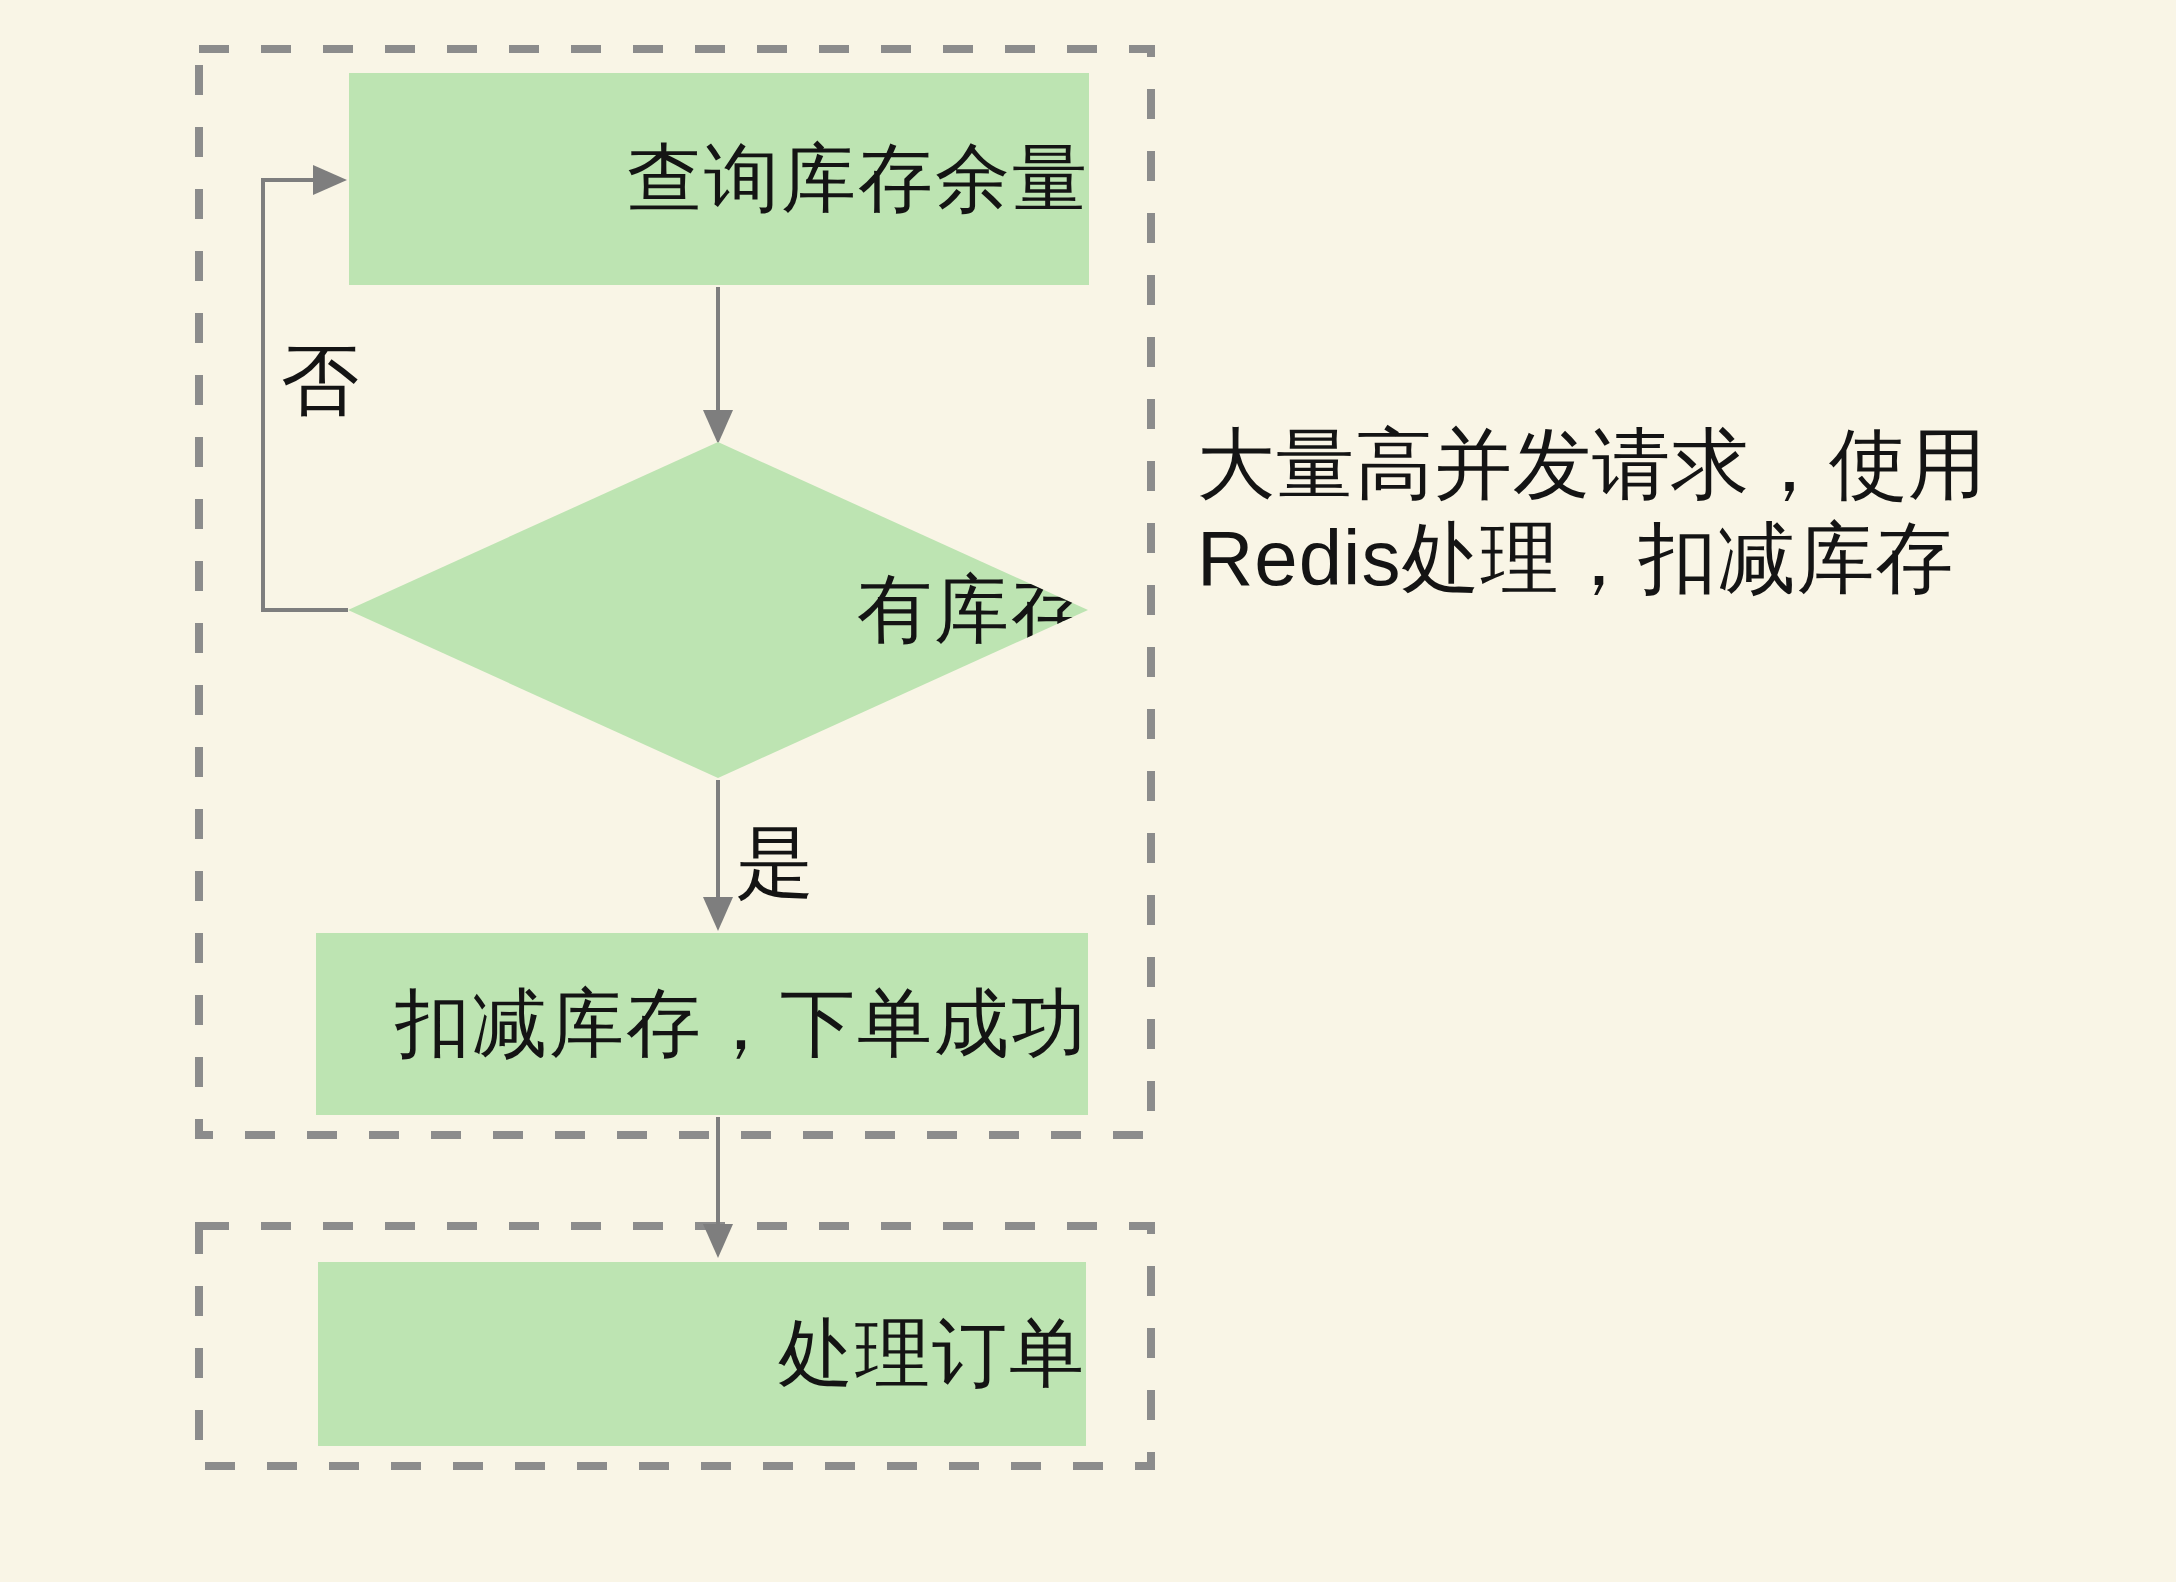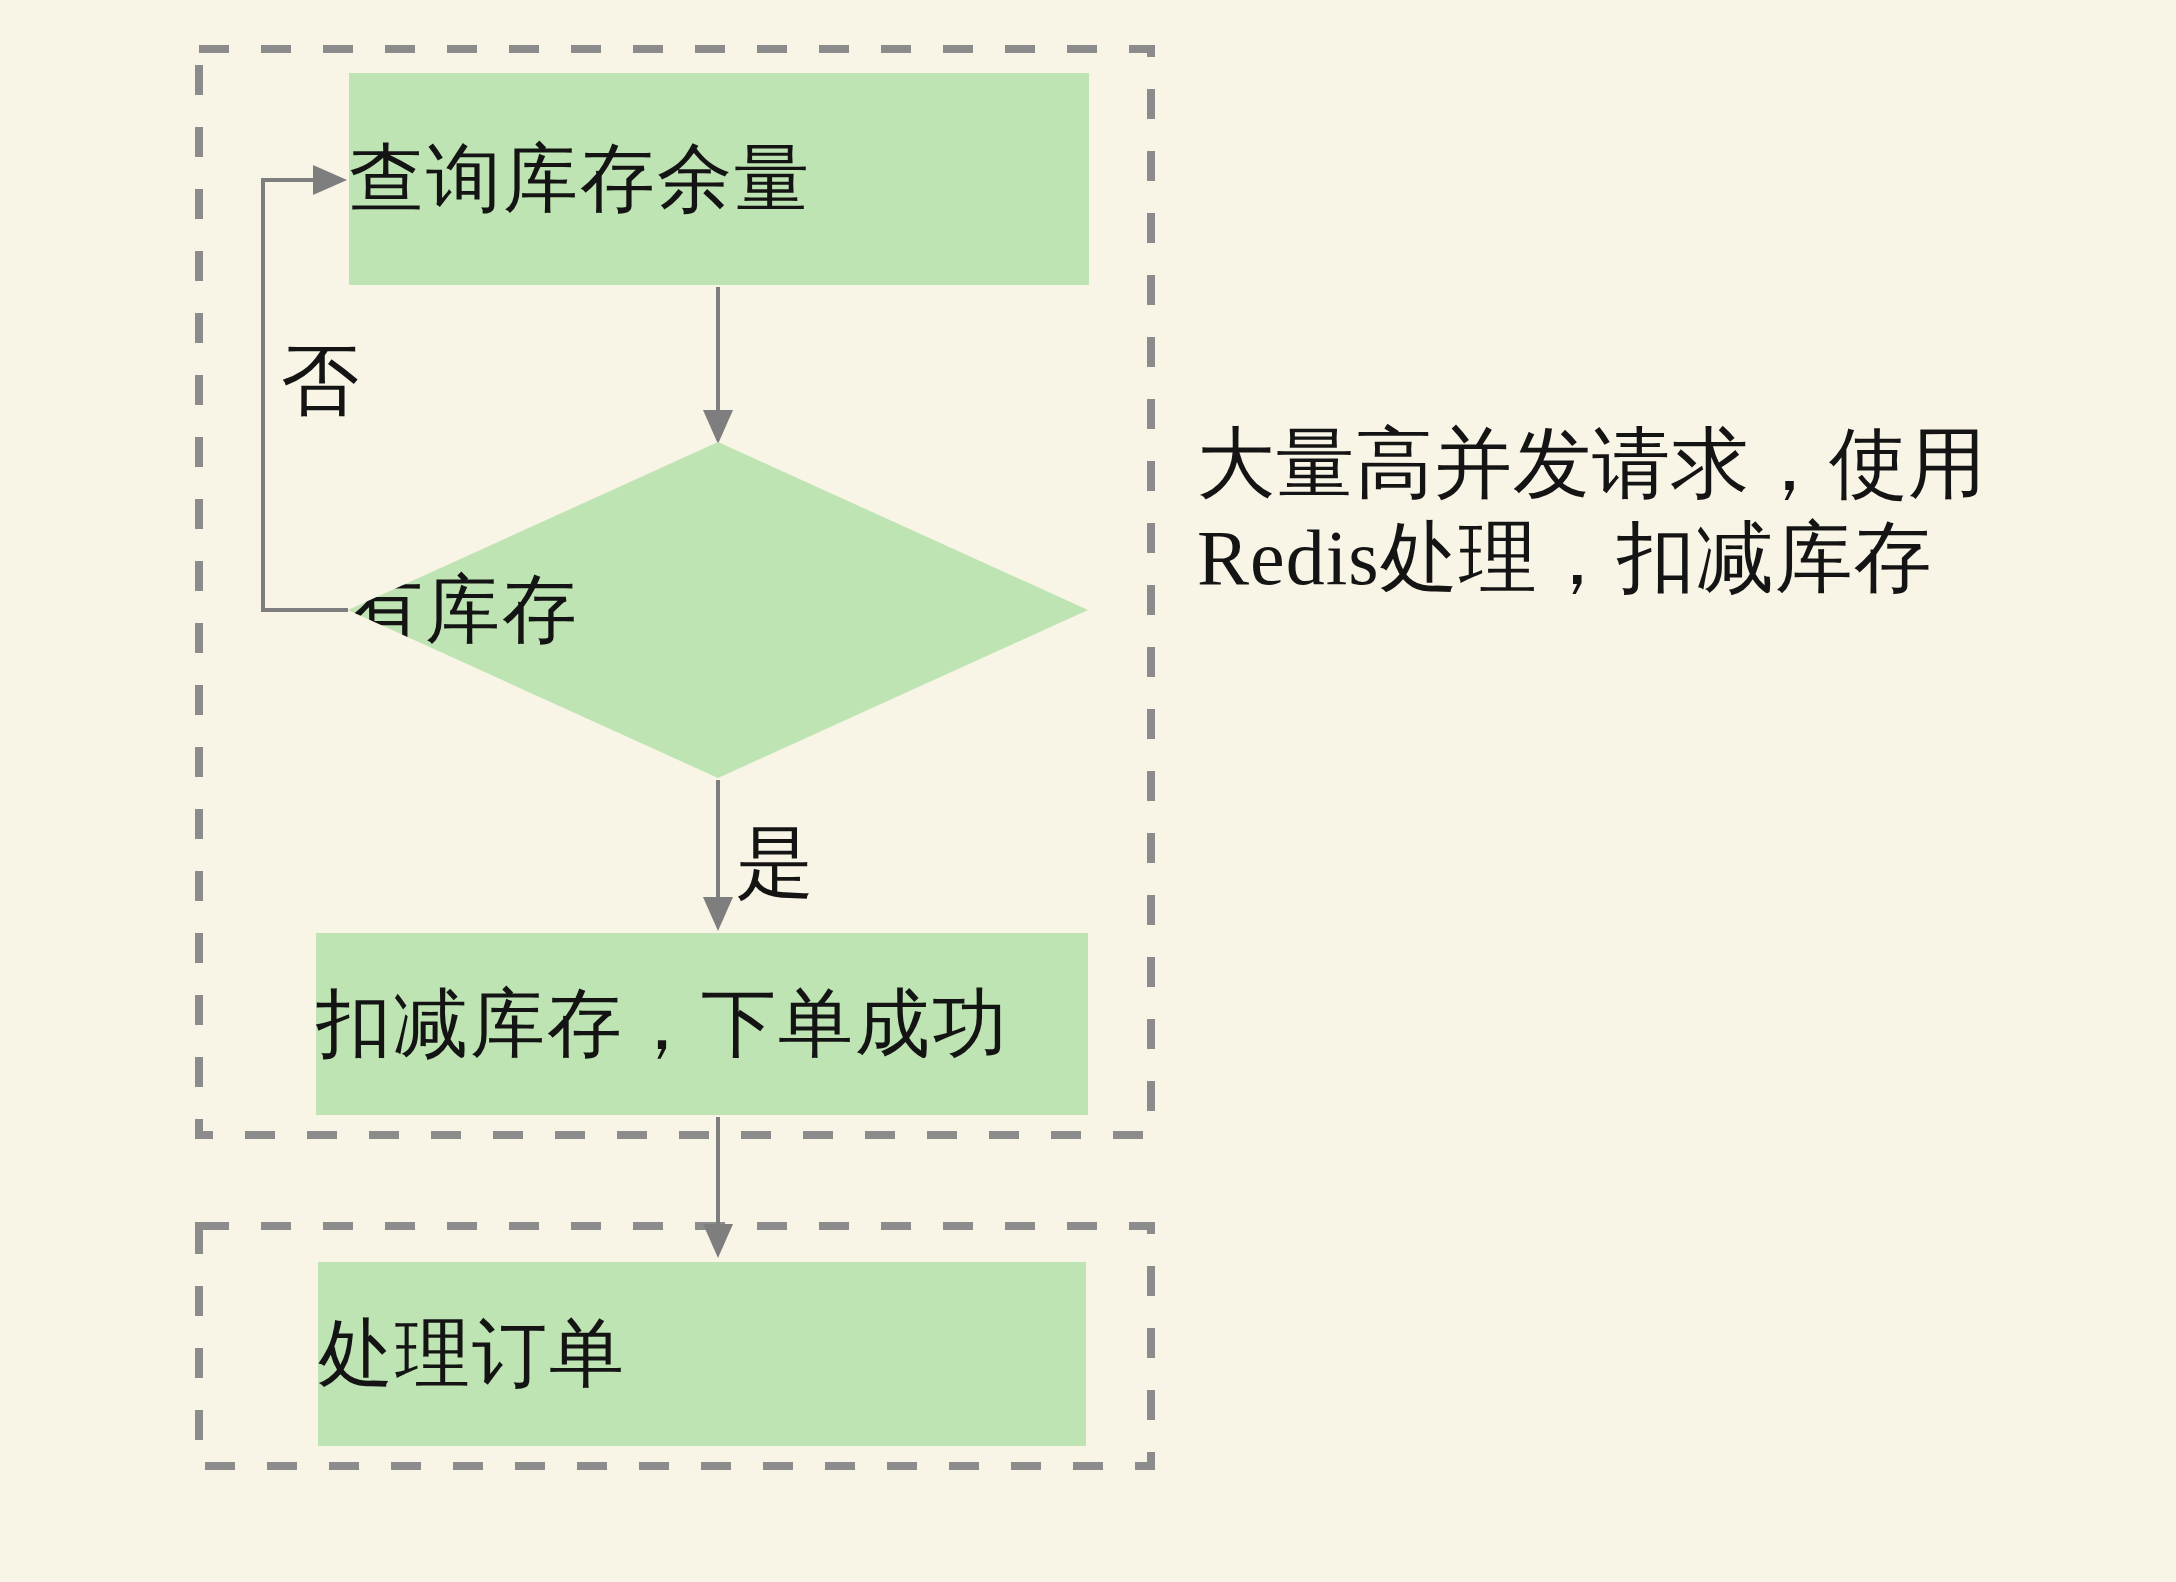--- a/index.html
+++ b/index.html
@@ -11,40 +11,40 @@
     color:var(--text,#141414);
   }
   .canvas{position:absolute;left:0;top:0;width:2176px;height:1582px;}
   .layer{position:absolute;left:0;top:0;width:2176px;height:1582px;}
   svg .dash{stroke:var(--dashed-border,#8c8c8c);fill:none;}
   svg .conn{stroke:var(--connector,#7e7e7e);fill:none;}
   svg .head{fill:var(--connector,#7e7e7e);stroke:none;}
   .node{
     position:absolute;
     background:var(--node-fill,#bde4b2);
-    display:flex;align-items:center;justify-content:flex-start;
+    display:flex;align-items:center;justify-content:flex-end;
     font-size:75px;letter-spacing:2px;
     color:var(--text,#141414);
   }
   .node-rect1{left:349px;top:73px;width:740px;height:212px;}
   .node-diamond{
     left:348px;top:442px;width:740px;height:336px;
     clip-path:polygon(50% 0%,100% 50%,50% 100%,0% 50%);
   }
   .node-rect2{left:316px;top:933px;width:772px;height:182px;}
   .node-rect3{left:318px;top:1262px;width:768px;height:184px;}
   .edge-label{
     position:absolute;font-size:78px;line-height:1;
     color:var(--text,#141414);white-space:nowrap;
   }
   .label-no{left:281px;top:341px;}
   .label-yes{left:736px;top:823px;}
   .annotation{
     position:absolute;font-size:78px;line-height:94px;
-    color:var(--text,#141414);white-space:nowrap;letter-spacing:1px;font-family:Liberation Serif, serif;
+    color:var(--text,#141414);white-space:nowrap;letter-spacing:1px;
   }
   .annotation-redis{left:1197px;top:417px;}
   .annotation-db{left:1192px;top:1253px;}
 </style>
 </head>
 <body>
 
 <div class="canvas">
 
   <svg class="layer" width="2176" height="1582" viewBox="0 0 2176 1582">

